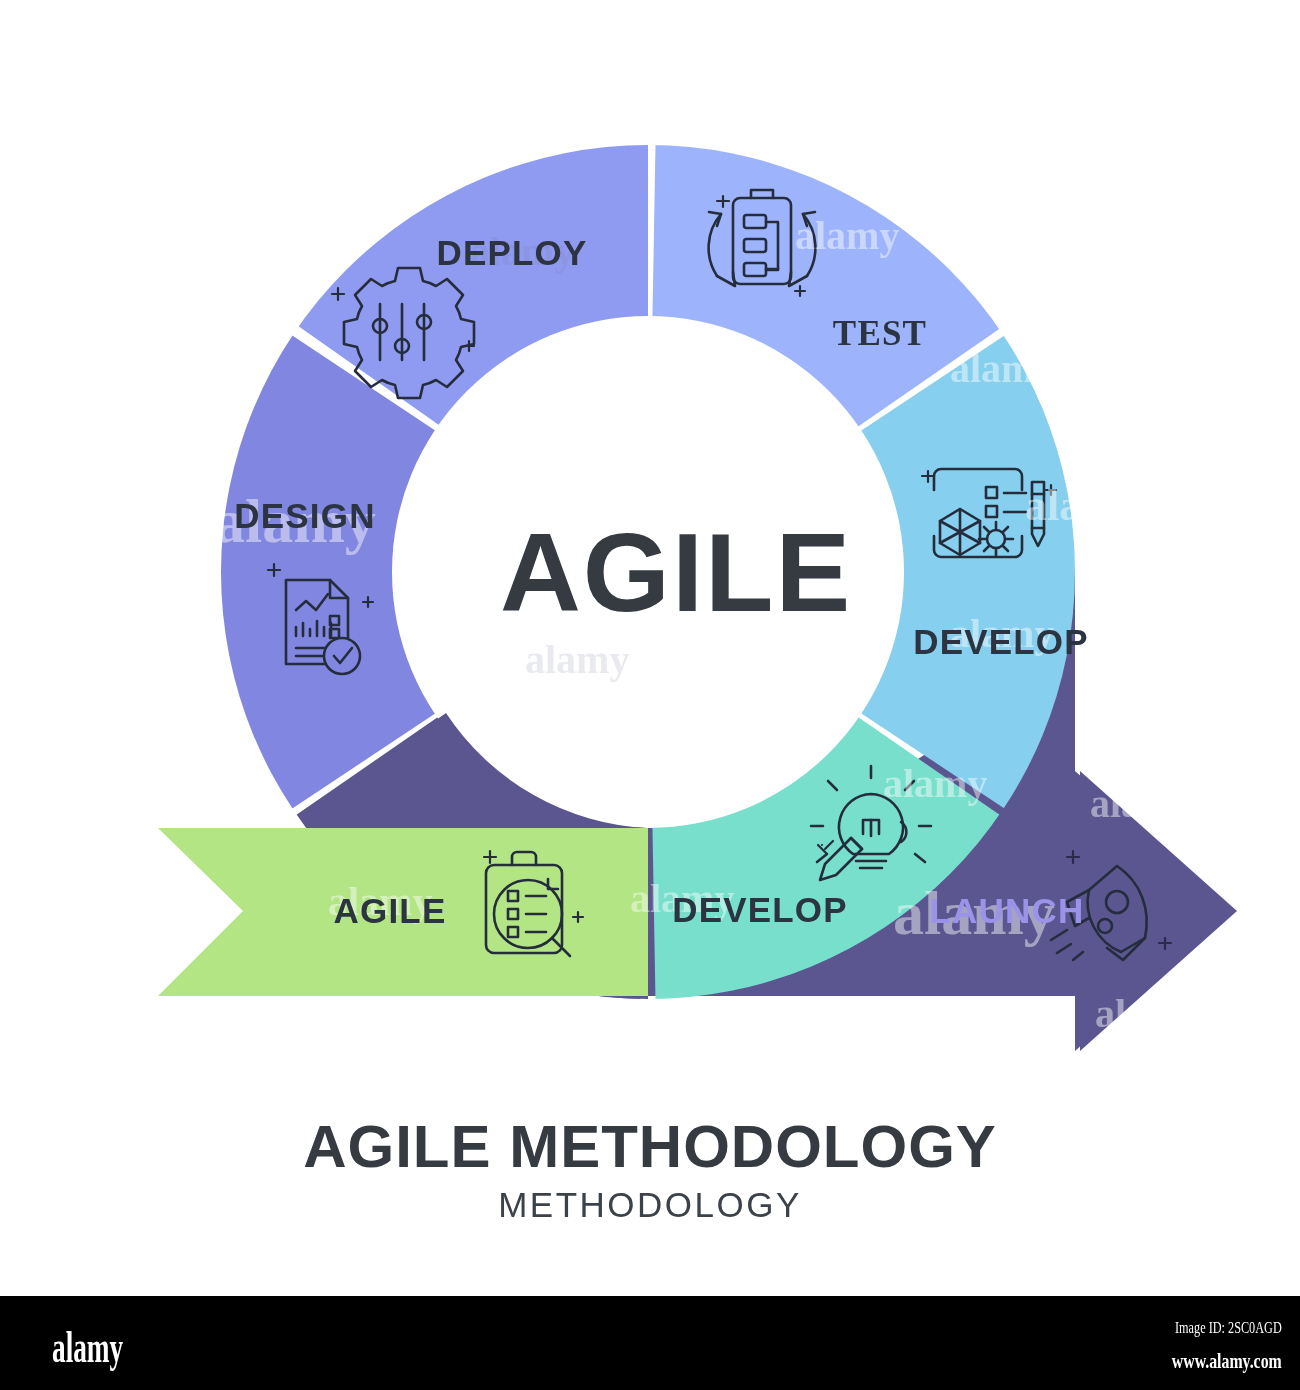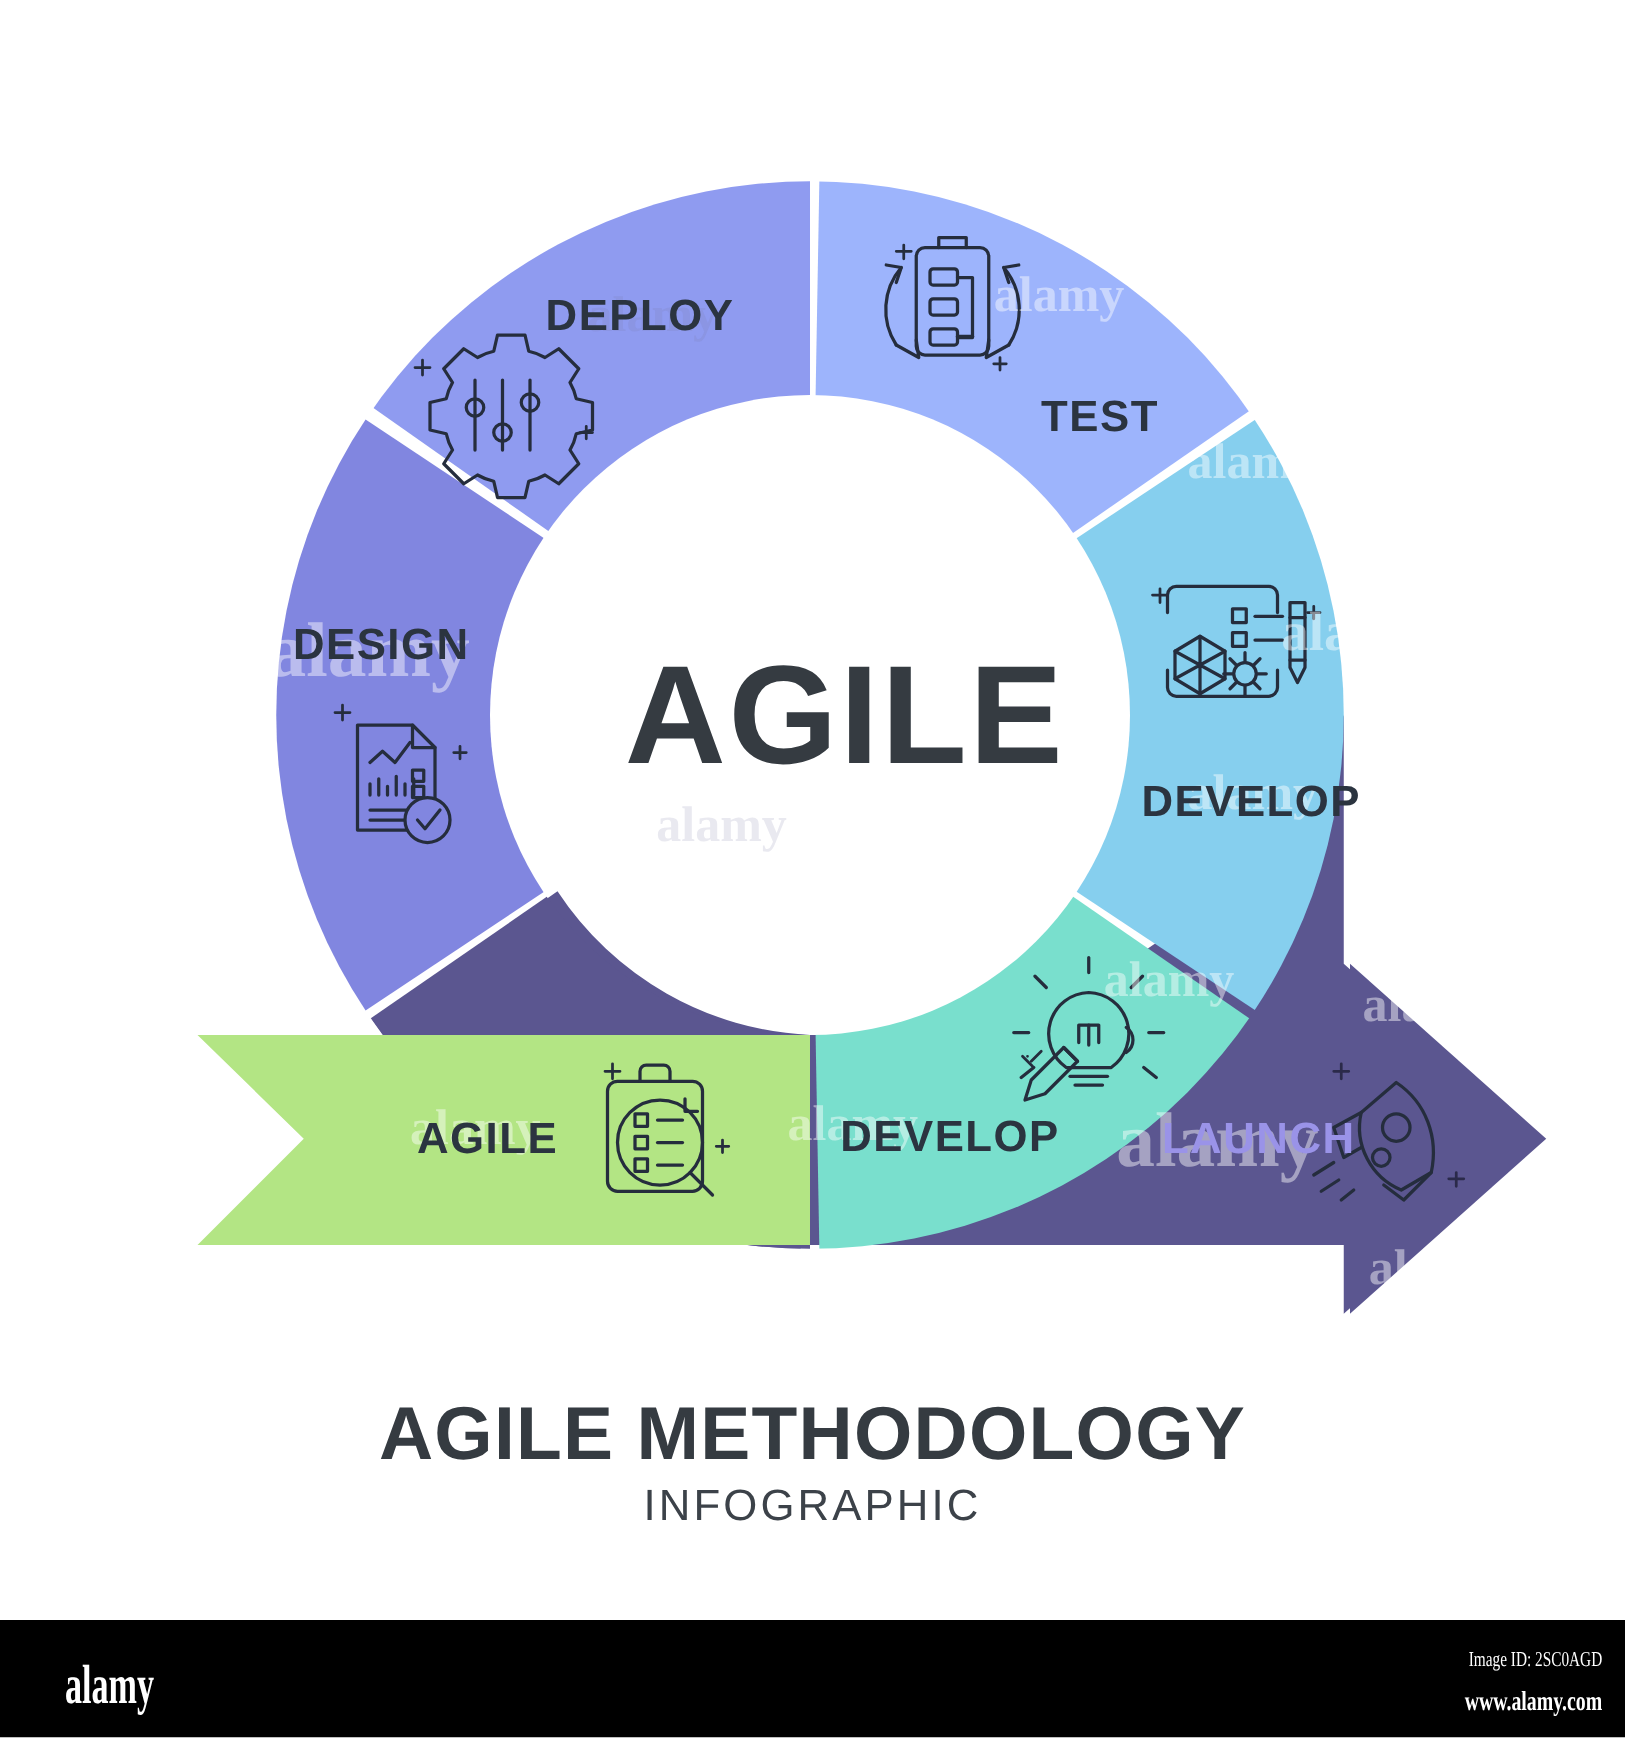--- a/index.html
+++ b/index.html
@@ -318,32 +318,32 @@
   <div class="ghost" style="left:1025px; top:480px; font-size:44px;">alamy</div>
   <div class="ghost" style="left:950px; top:610px; font-size:40px;">alamy</div>
   <div class="ghost" style="left:328px; top:878px; font-size:40px;">alamy</div>
   <div class="ghost" style="left:630px; top:875px; font-size:40px;">alamy</div>
   <div class="ghost" style="left:883px; top:760px; font-size:40px;">alamy</div>
   <div class="ghost" style="left:893px; top:878px; font-size:62px;">alamy</div>
   <div class="ghost" style="left:1090px; top:780px; font-size:40px;">alamy</div>
   <div class="ghost" style="left:1095px; top:990px; font-size:40px;">alamy</div>
 
   <div class="seg-label" style="left:512px; top:253px;">DEPLOY</div>
-  <div class="seg-label" style="left:880px; top:334px;">TEST</div>
+  <div class="seg-label" style="left:880px; top:334px;font-family:Liberation Serif, serif;">TEST</div>
   <div class="seg-label" style="left:1001px; top:642px;">DEVELOP</div>
   <div class="seg-label" style="left:760px; top:910px;">DEVELOP</div>
   <div class="seg-label" style="left:305px; top:516px;">DESIGN</div>
   <div class="seg-label" style="left:390px; top:911px;">AGILE</div>
   <div class="seg-label launch" style="left:1007px; top:911px;">LAUNCH</div>
 
   <div id="center-word">AGILE</div>
 
   <div id="title-block">
     <div id="main-title">AGILE METHODOLOGY</div>
-    <div id="sub-title">INFOGRAPHIC</div>
+    <div id="sub-title">METHODOLOGY</div>
   </div>
 
   <div id="watermark-bar">
     <div id="alamy-logo">alamy</div>
     <div id="wm-right">
       <div id="wm-id">Image ID: 2SC0AGD</div>
       <div id="wm-url">www.alamy.com</div>
     </div>
   </div>
 

